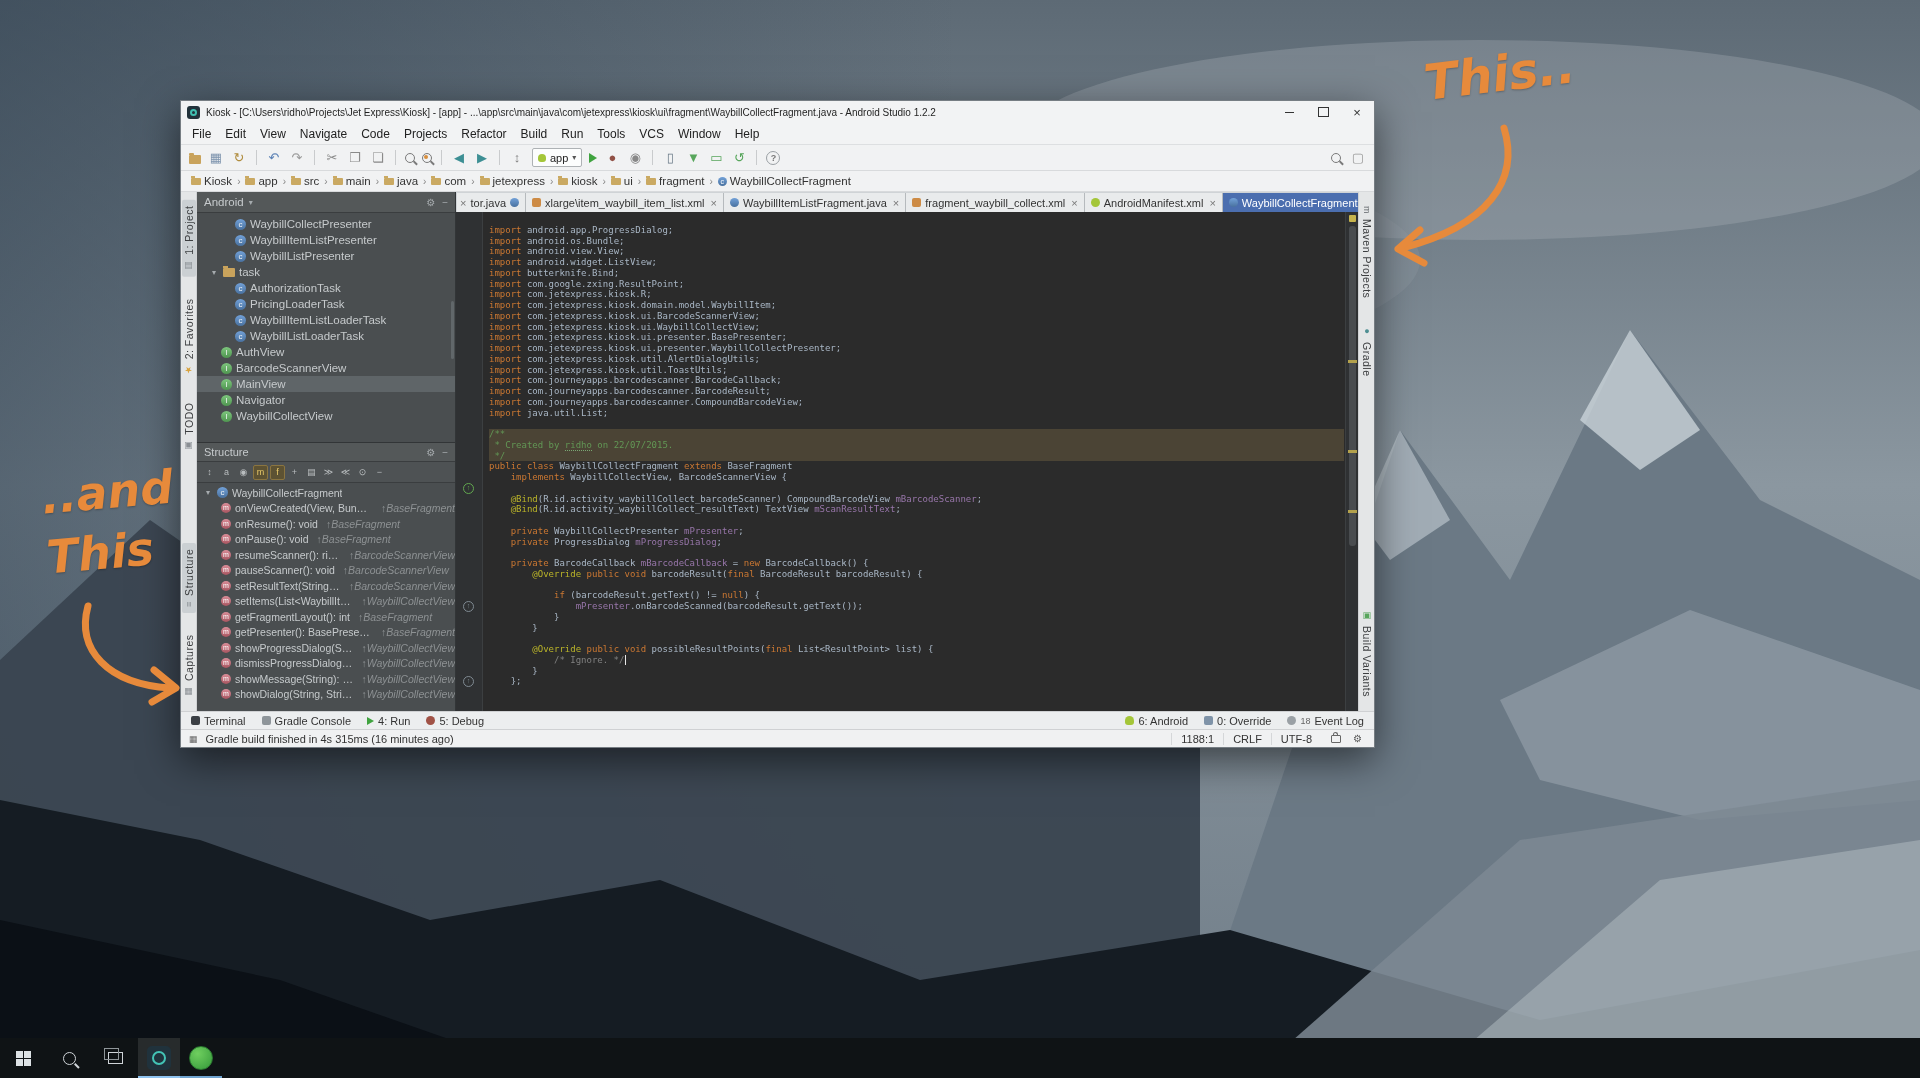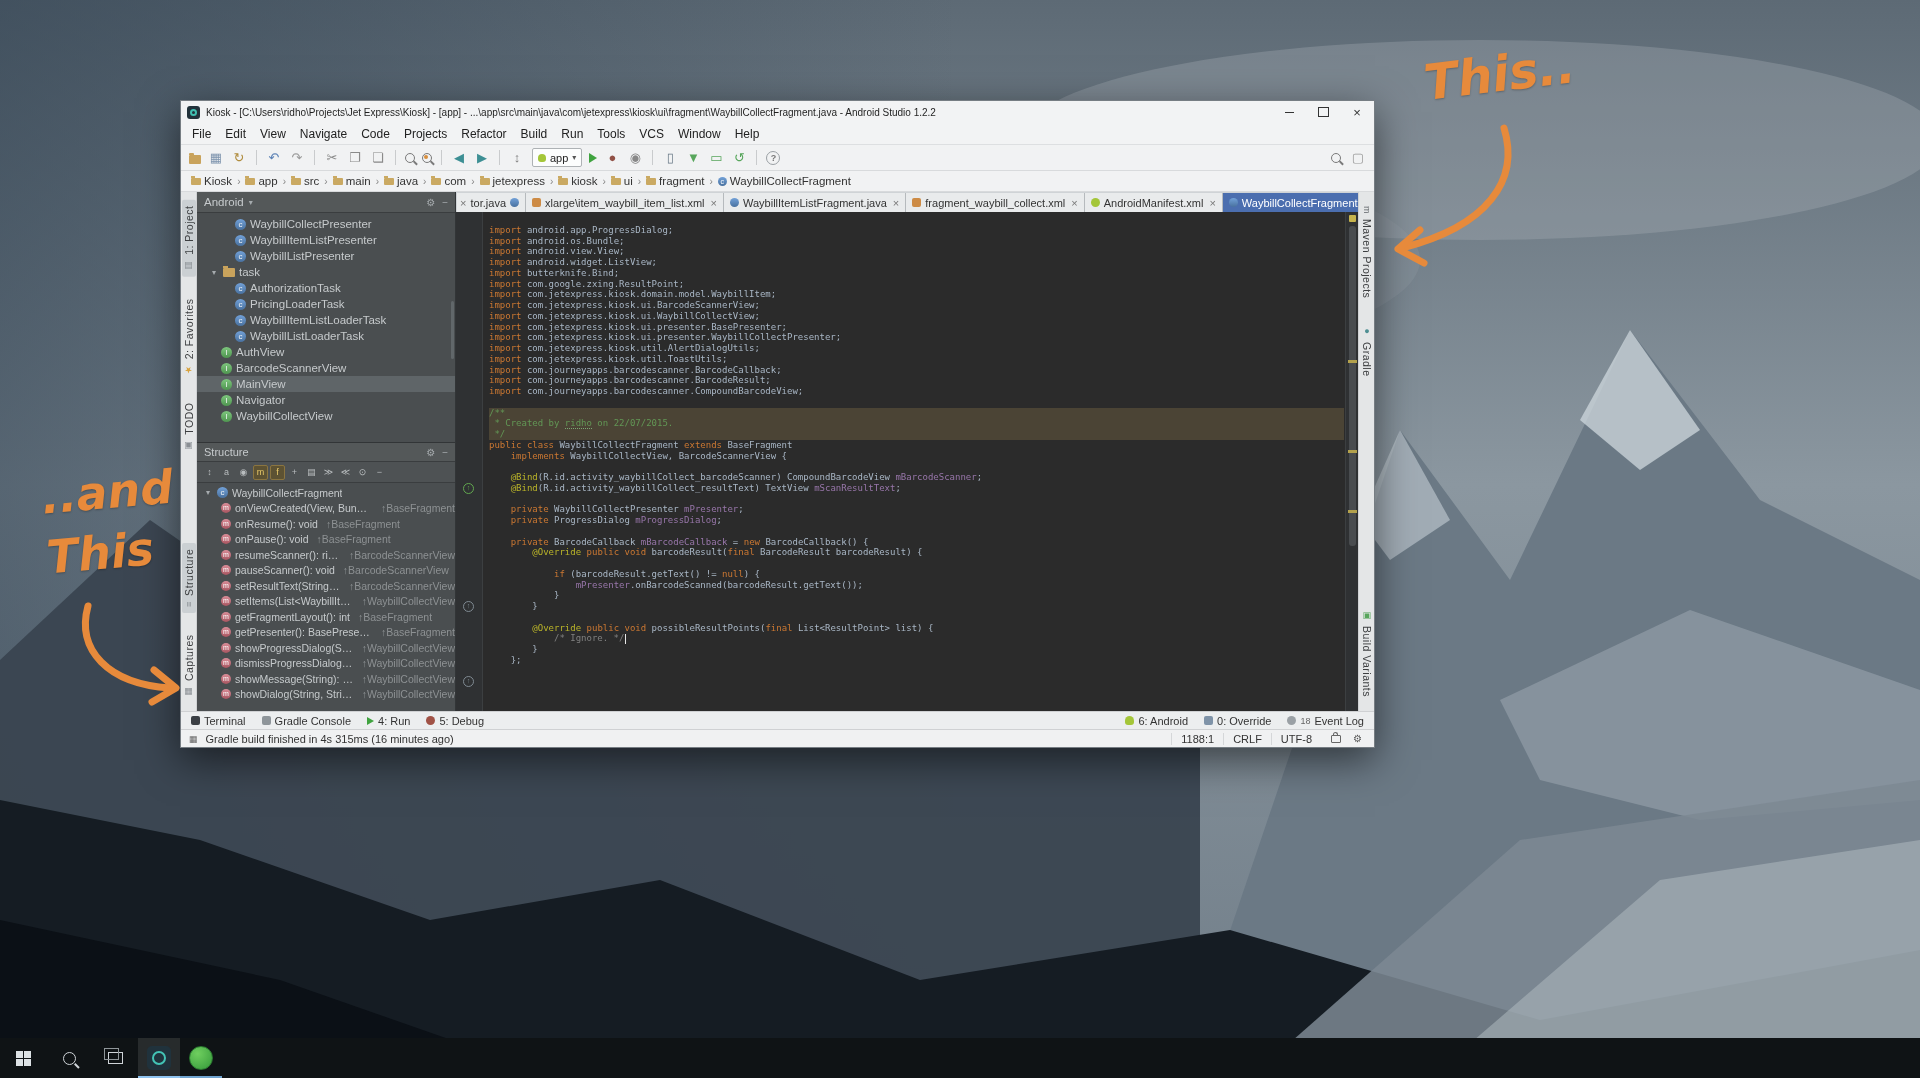--- a/index.html
+++ b/index.html
@@ -80,21 +80,21 @@
   .pt-thumb{position:absolute;right:1px;top:88px;width:3px;height:58px;background:#61676a;border-radius:2px}
 
   .structure-header{height:18px;background:#545859;border-top:1px solid #323537;border-bottom:1px solid #3a3d3f;display:flex;align-items:center;font-size:11px;padding:0 7px;flex:none;gap:5px}
   .sh-icons{margin-left:auto;display:flex;gap:7px;color:#a6abae;font-size:10px}
   .structure-toolbar{height:20px;background:#4e5254;border-bottom:1px solid #3a3d3f;display:flex;align-items:center;gap:2px;padding:0 5px;flex:none}
   .sti{width:15px;height:15px;display:flex;align-items:center;justify-content:center;font-size:9px;color:#b9bdbf;border-radius:2px}
   .sti.on{background:#5d5233;border:1px solid #8a7440;color:#e8c96a;width:13px;height:13px}
   .structure-tree{flex:1;overflow:hidden;font-size:10.5px;padding-top:2px}
   .st-row{height:15.5px;display:flex;align-items:center;gap:4px;padding-left:24px;white-space:nowrap;overflow:hidden}
   .st-root{padding-left:6px}
-  .st-from{color:#8d9193;margin-left:4px}
+  .st-from{color:#8d9193;font-style:italic;margin-left:4px}
   .m-icon{width:10px;height:10px;border-radius:50%;background:linear-gradient(#d98d98,#a85560);font-size:7px;line-height:10px;text-align:center;color:#fff;flex:none}
   .st-label{overflow:hidden;text-overflow:ellipsis}
 
   .editor-col{flex:1;display:flex;flex-direction:column;min-width:0;position:relative}
   .tabbar{height:20px;background:#cfd3d6;display:flex;align-items:flex-end;padding-left:1px;flex:none;overflow:hidden}
   .tab{height:19px;display:flex;align-items:center;gap:4px;padding:0 6px;background:#e9ebec;border-right:1px solid #b6babd;font-size:11px;color:#333;white-space:nowrap;flex:none}
   .tab.active{background:#4b6eaf;color:#fff}
   .tab.clipped{max-width:56px;overflow:hidden;direction:rtl}
   .tab-close{color:#777;font-size:11px;margin-left:2px}
   .ficon{width:9px;height:9px;flex:none;border-radius:2px}
@@ -556,30 +556,32 @@
             <div class="gmark override" style="top: 464.25px;">↑</div>
           </div>
         <div class="code" id="code">
             <div class="code-line"></div>
             <div class="code-line"><span class="kw">import</span> android.app.ProgressDialog;</div>
             <div class="code-line"><span class="kw">import</span> android.os.Bundle;</div>
             <div class="code-line"><span class="kw">import</span> android.view.View;</div>
             <div class="code-line"><span class="kw">import</span> android.widget.ListView;</div>
             <div class="code-line"><span class="kw">import</span> butterknife.Bind;</div>
             <div class="code-line"><span class="kw">import</span> com.google.zxing.ResultPoint;</div>
+            <div class="code-line"><span class="kw">import</span> com.jetexpress.kiosk.R;</div>
             <div class="code-line"><span class="kw">import</span> com.jetexpress.kiosk.domain.model.WaybillItem;</div>
             <div class="code-line"><span class="kw">import</span> com.jetexpress.kiosk.ui.BarcodeScannerView;</div>
             <div class="code-line"><span class="kw">import</span> com.jetexpress.kiosk.ui.WaybillCollectView;</div>
             <div class="code-line"><span class="kw">import</span> com.jetexpress.kiosk.ui.presenter.BasePresenter;</div>
             <div class="code-line"><span class="kw">import</span> com.jetexpress.kiosk.ui.presenter.WaybillCollectPresenter;</div>
             <div class="code-line"><span class="kw">import</span> com.jetexpress.kiosk.util.AlertDialogUtils;</div>
             <div class="code-line"><span class="kw">import</span> com.jetexpress.kiosk.util.ToastUtils;</div>
             <div class="code-line"><span class="kw">import</span> com.journeyapps.barcodescanner.BarcodeCallback;</div>
             <div class="code-line"><span class="kw">import</span> com.journeyapps.barcodescanner.BarcodeResult;</div>
             <div class="code-line"><span class="kw">import</span> com.journeyapps.barcodescanner.CompoundBarcodeView;</div>
+            <div class="code-line"><span class="kw">import</span> java.util.List;</div>
             <div class="code-line"></div>
             <div class="code-line hl"><span class="jdoc">/**</span></div>
             <div class="code-line hl"><span class="jdoc"> * Created by <span class="typo">ridho</span> on 22/07/2015.</span></div>
             <div class="code-line hl"><span class="jdoc"> */</span></div>
             <div class="code-line"><span class="kw">public</span> <span class="kw">class</span> WaybillCollectFragment <span class="kw">extends</span> BaseFragment</div>
             <div class="code-line">    <span class="kw">implements</span> WaybillCollectView, BarcodeScannerView {</div>
             <div class="code-line"></div>
             <div class="code-line">    <span class="ann">@Bind</span>(R.id.activity_waybillCollect_barcodeScanner) CompoundBarcodeView <span class="fld">mBarcodeScanner</span>;</div>
             <div class="code-line">    <span class="ann">@Bind</span>(R.id.activity_waybillCollect_resultText) TextView <span class="fld">mScanResultText</span>;</div>
             <div class="code-line"></div>

